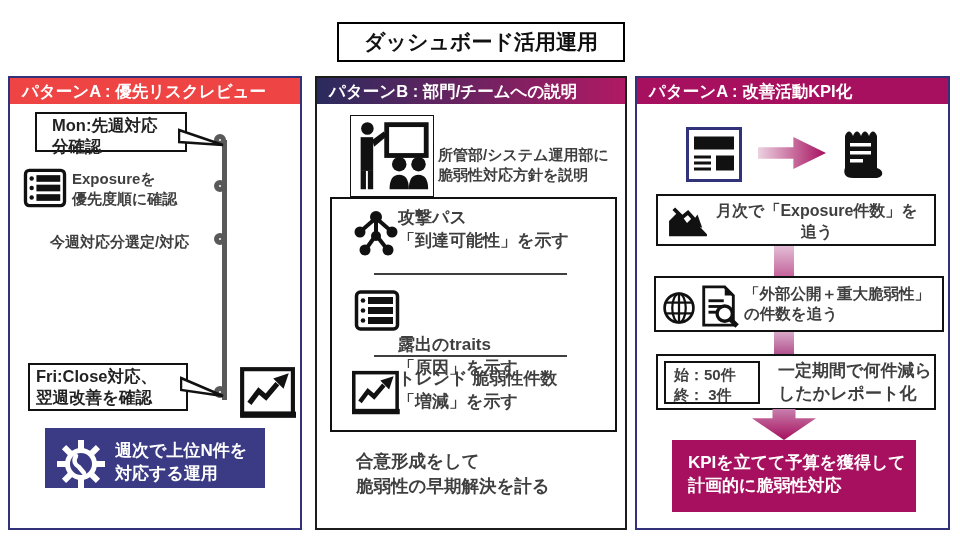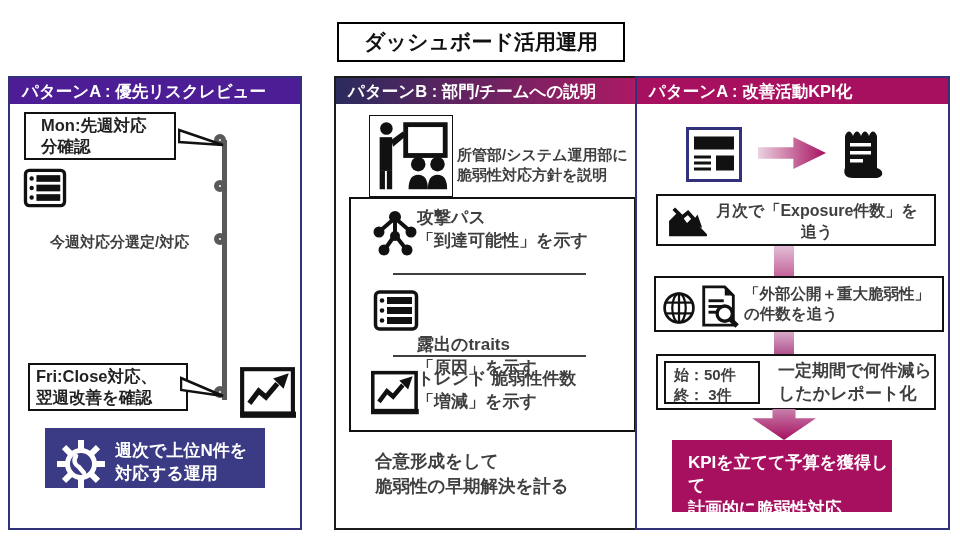--- a/index.html
+++ b/index.html
@@ -8,21 +8,21 @@
   .abs{position:absolute;box-sizing:border-box;}
   .ml{white-space:pre-line;}
   
   .title-box{left:337px;top:22px;width:288px;height:40px;border:2px solid #000;
              display:flex;align-items:center;justify-content:center;font-size:21px;color:#111;background:#fff;}
   
   .col{top:76px;height:454px;background:#fff;border:2px solid #32327a;}
   .col-b{border-color:#1c1c1c;}
   .col-header{position:absolute;left:0;top:0;right:0;height:26px;color:#fff;font-size:16.5px;
               line-height:26px;padding-left:12px;box-sizing:border-box;}
-  .hdr-a{background:#4c1d95;}
+  .hdr-a{background:#ef4444;}
   .hdr-b{background:linear-gradient(90deg,#2b2b5e 0%,#b01a64 100%);}
   .hdr-c{background:#a6105f;}
   
   .callout{border:2.5px solid #111;background:#fff;color:#222;font-size:16.5px;line-height:1.25;
            padding:1px 6px;}
   
   .tl-line{left:212px;top:62px;width:5px;height:260px;background:#595959;}
   .tl-node{width:12px;height:12px;border:5px solid #595959;border-radius:50%;background:#fff;}
   
   .navy-box{background:#3a3a85;color:#fff;}
@@ -53,35 +53,37 @@
 
   <div class="abs col" style="left:8px;width:294px;">
     <div class="col-header hdr-a">パターンA : 優先リスクレビュー</div>
 
     <div class="abs tl-line"></div>
     <div class="abs tl-node" style="left:204px;top:56px;"></div>
     <div class="abs tl-node" style="left:204px;top:102px;"></div>
     <div class="abs tl-node" style="left:204px;top:155px;"></div>
     <div class="abs tl-node" style="left:204px;top:308px;"></div>
 
-    <div class="abs callout ml" style="left:14px;top:34px;width:152px;height:48px;padding-left:15px;">Mon:先週対応
+    <div class="abs callout ml" style="left:25px;top:34px;width:152px;height:40px;padding-left:15px;">Mon:先週対応
 分確認</div>
     <svg class="abs" style="left:168px;top:50px;" width="48" height="22" viewBox="0 0 48 22">
       <polygon points="1,2 45,17 1,14" fill="#fff" stroke="#111" stroke-width="2.5"></polygon>
     </svg>
 
     <svg class="abs" style="left:13px;top:90px;" width="44" height="40" viewBox="0 0 46 42">
       <rect x="2.5" y="2.5" width="41" height="37" rx="4" fill="#fff" stroke="#111" stroke-width="3.5"></rect>
       <circle cx="9" cy="11" r="2.3" fill="#111"></circle>
         <rect x="14" y="7.5" width="25" height="7" fill="#111"></rect>
       <circle cx="9" cy="21" r="2.3" fill="#111"></circle>
         <rect x="14" y="17.5" width="25" height="7" fill="#111"></rect>
       <circle cx="9" cy="31" r="2.3" fill="#111"></circle>
         <rect x="14" y="27.5" width="25" height="7" fill="#111"></rect>
     </svg>
+    <div class="abs ml t15" style="left:62px;top:91px;">Exposureを
+優先度順に確認</div>
 
     <div class="abs t15" style="left:40px;top:154px;">今週対応分選定/対応</div>
 
     <div class="abs callout ml" style="left:18px;top:285px;width:160px;height:48px;">Fri:Close対応、
 翌週改善を確認</div>
     <svg class="abs" style="left:170px;top:296px;" width="46" height="26" viewBox="0 0 46 26">
       <polygon points="1,4 43,22 1,16" fill="#fff" stroke="#111" stroke-width="2.5"></polygon>
     </svg>
 
     <svg class="abs" style="left:228px;top:288px;" width="58" height="54" viewBox="0 0 56 52">
@@ -105,21 +107,21 @@
         </g>
         <circle cx="24" cy="24" r="16" fill="#fff"></circle>
         <circle cx="24" cy="24" r="11" fill="#3a3a85"></circle>
         <path d="M19 16 c-3 5 -1 9 3 11 l5 6" fill="none" stroke="#fff" stroke-width="4.5" stroke-linecap="round"></path>
       </svg>
       <div class="abs ml t17" style="left:70px;top:12px;">週次で上位N件を
 対応する運用</div>
     </div>
   </div>
 
-  <div class="abs col col-b" style="left:334px;width:312px;">
+  <div class="abs col col-b" style="left:315px;width:312px;">
     <div class="col-header hdr-b">パターンB : 部門/チームへの説明</div>
 
     <div class="abs" style="left:33px;top:37px;width:84px;height:82px;border:1.5px solid #111;background:#fff;">
       <svg width="81" height="79" viewBox="0 0 84 80">
         <rect x="37" y="8" width="41" height="32" fill="#fff" stroke="#111" stroke-width="5"></rect>
         <circle cx="17" cy="12" r="6.5" fill="#111"></circle>
         <path d="M10 21 h13 v35 h-13 z" fill="#111"></path>
         <polygon points="22,24 34,15 37,20 24,31" fill="#111"></polygon>
         <rect x="10" y="56" width="5.5" height="19" fill="#111"></rect>
         <rect x="17.5" y="56" width="5.5" height="19" fill="#111"></rect>
@@ -243,17 +245,17 @@
       <div class="abs" style="left:6px;top:5px;width:96px;height:43px;border:2px solid #111;padding:2px 0 0 8px;">
         <div class="t15">始：50件</div>
         <div class="t15">終： 3件</div>
       </div>
       <div class="abs ml t17" style="left:120px;top:4px;">一定期間で何件減ら
 したかレポート化</div>
     </div>
 
     <div class="abs arrow-down" style="left:115px;top:331px;width:64px;height:31px;"></div>
 
-    <div class="abs magenta-box ml t17" style="left:35px;top:362px;width:220px;height:72px;padding:12px 0 0 16px;">KPIを立てて予算を獲得して
+    <div class="abs magenta-box ml t17" style="left:35px;top:362px;width:244px;height:72px;padding:12px 0 0 16px;">KPIを立てて予算を獲得して
 計画的に脆弱性対応</div>
   </div>
 
 </div>
 
 </body></html>

